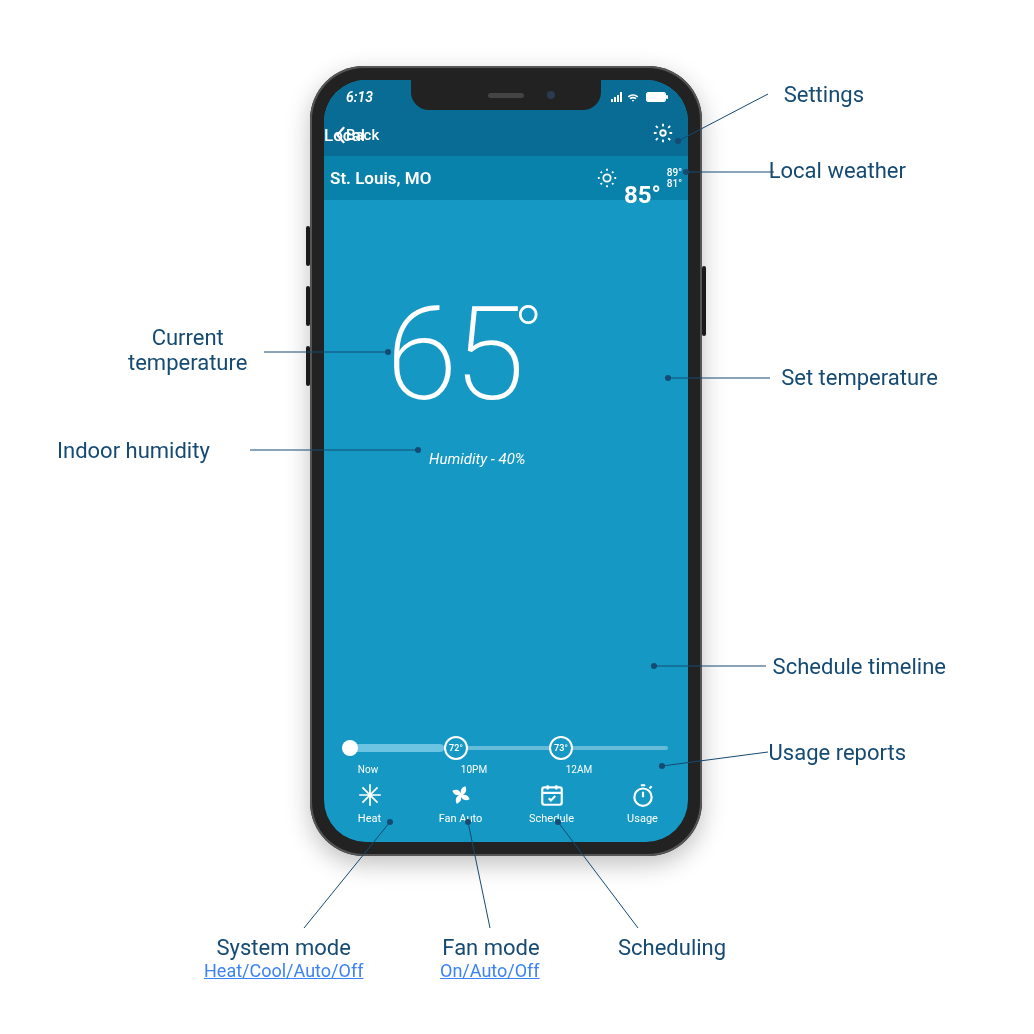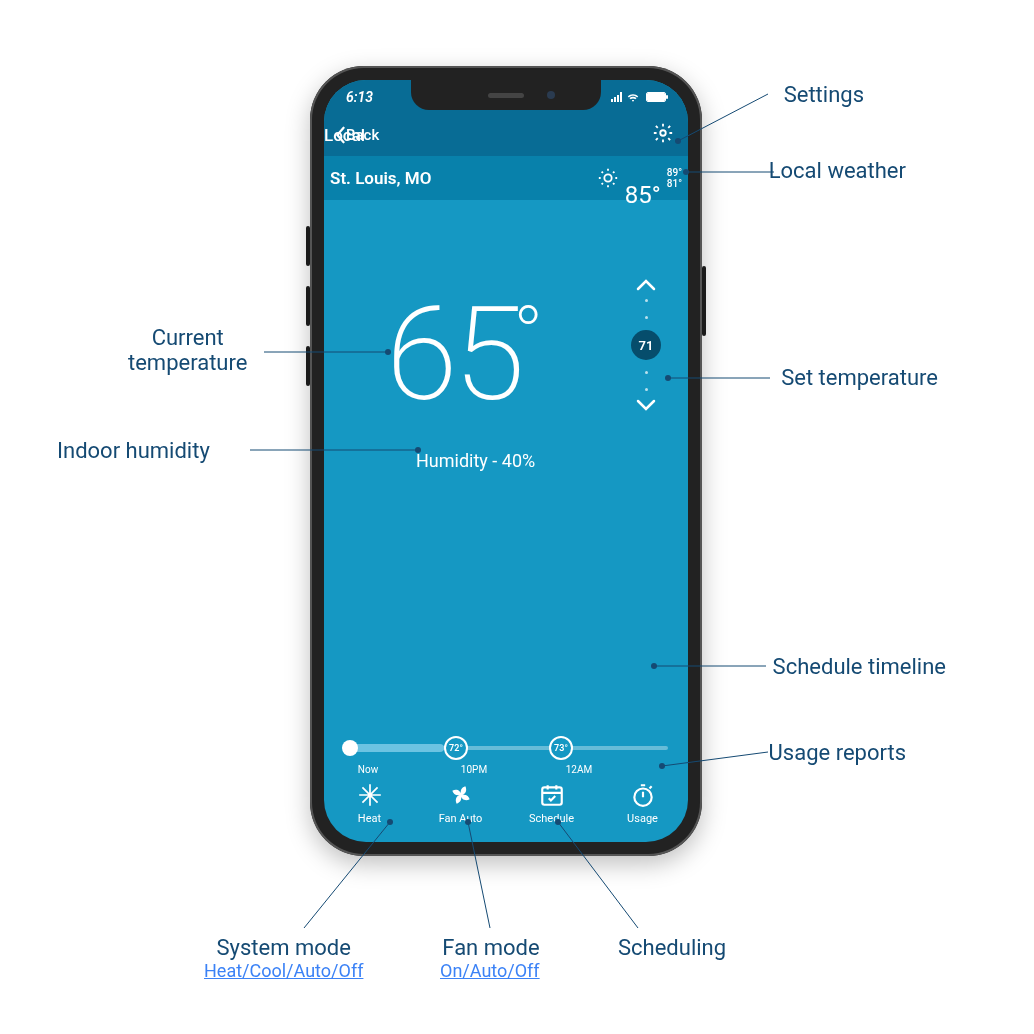--- a/index.html
+++ b/index.html
@@ -98,40 +98,41 @@
     background: #0881ab;
     display: flex;
     align-items: center;
     justify-content: space-between;
     padding: 0 6px;
     font-size: 17px;
     font-weight: 600;
   }
   .weatherrow .wicon svg{ width:22px; height:22px; vertical-align:middle;}
   .weatherrow .wtemp{ display:flex; align-items:center; gap:6px;}
-  .weatherrow .wbig{ font-size:24px; font-weight:400;margin-top:33px;}
+  .weatherrow .wbig{ font-size:24px; font-weight:700;margin-top:33px;}
   .weatherrow .hilo{ font-size:10px; line-height:11px; font-weight:500;}
   
   .mainarea{
     position:relative;
     height: 440px;
   }
   .curtemp{
     position:absolute;
     left: 62px; top: 90px;
     font-size: 130px;
     font-weight: 200;
     line-height: 1;
     letter-spacing: -4px;
   }
   .curtemp .deg{ font-size: 80px; vertical-align: top; position:relative; top:6px; left:-8px; font-weight:200;}
   .humidity{
     position:absolute;
-    left: 92px; top: 250px;
-    font-size: 18px;
+    left: 105px; top: 250px;
+    font-size: 15px;
+    font-style: italic;
   }
   
   .setcol{
     position:absolute;
     right: 24px; top: 78px;
     width: 36px;
     display:flex; flex-direction:column; align-items:center;
   }
   .setcol svg{ width:22px; height:14px; cursor:pointer;}
   .setcol .dot{ width:3px; height:3px; background:#fff; border-radius:50%; margin:7px 0; opacity:.7;}
@@ -263,33 +264,20 @@
         </div>
       </div>
     </div>
 
     <div class="mainarea">
       <div class="curtemp">
         <span>65</span><span class="deg">°</span>
       </div>
       <div class="humidity">Humidity - 40%</div>
 
-      <div class="setcol">
-        <svg viewBox="0 0 22 14">
-            <path d="M3 11 L11 3 L19 11" stroke="#fff" stroke-width="2.5" fill="none" stroke-linecap="round"></path>
-          </svg>
-        <span class="dot"></span>
-          <span class="dot"></span>
-        <div class="setval">71</div>
-        <span class="dot"></span>
-          <span class="dot"></span>
-        <svg viewBox="0 0 22 14">
-            <path d="M3 3 L11 11 L19 3" stroke="#fff" stroke-width="2.5" fill="none" stroke-linecap="round"></path>
-          </svg>
-      </div>
     </div>
 
     <div class="timeline">
       <div class="tl-track">
         <div class="tl-seg"></div>
         <div class="tl-now"></div>
         <div class="tl-point" style="left:100px">
             <span>72°</span>
           </div>
         <div class="tl-point" style="left:205px">

